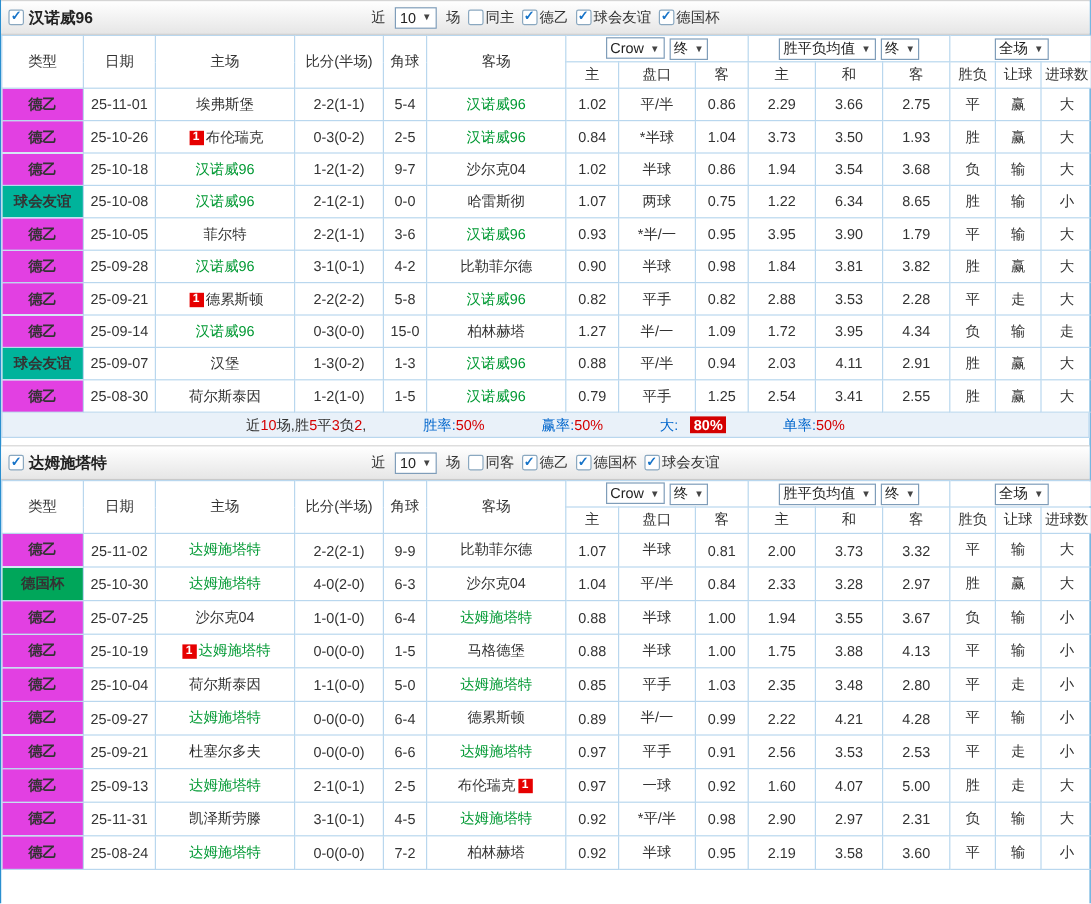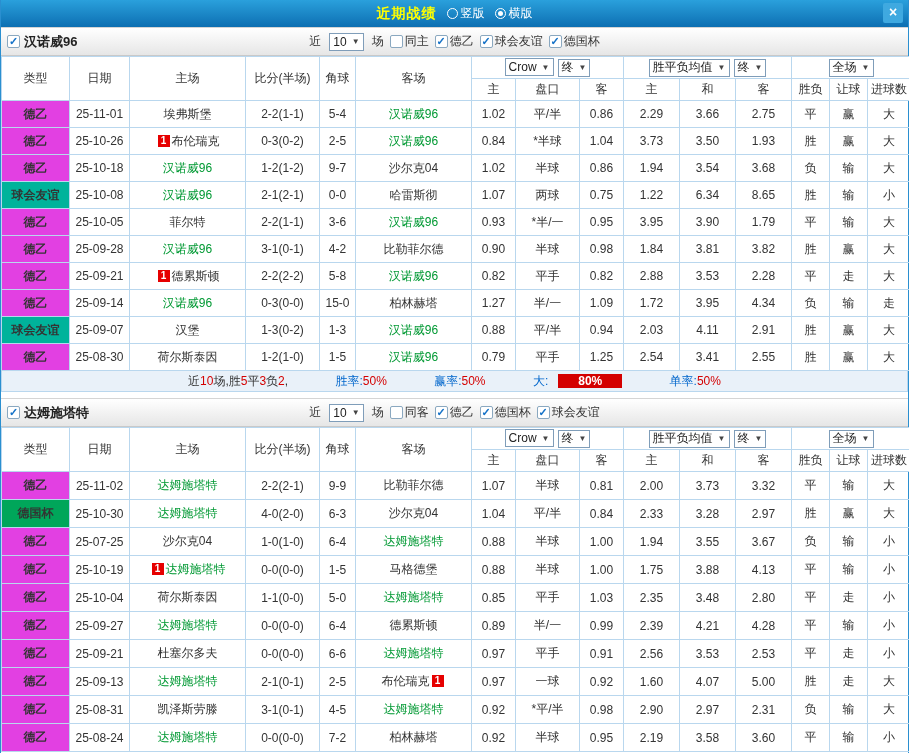--- a/index.html
+++ b/index.html
@@ -39,40 +39,26 @@
   .res-w{color:#d40000;}
   .res-d{color:#3366cc;}
   .res-l{color:#009933;}
   .badge1{display:inline-block;width:12px;height:12px;line-height:12px;background:#e60000;color:#fff;font-size:10px;font-weight:bold;margin:0 2px;vertical-align:1px;text-align:center;}
   
   .summary{height:20px;background:#e9f1f9;border:1px solid #b9d7ee;border-top:none;display:flex;align-items:center;justify-content:center;}
   .summary span{white-space:pre;}
   .sm-dark{color:#333;}
   .sm-red{color:#d40000;}
   .sm-blue{color:#0066cc;margin-left:44px;}
-  .sm-hl{background:#d40000;color:#fff;padding:0 20px;font-weight:bold;margin-left:10px;}
+  .sm-hl{background:#d40000;color:#fff;padding:0 3px;font-weight:bold;margin-left:10px;}
 </style>
 </head>
 <body>
 
 <div class="panel">
-  <div class="topbar">
-    <div class="topbar-center" style="display:flex;align-items:center;gap:10px;">
-      <span class="title">近期战绩</span>
-      <label class="radio">
-        <span class="rcircle" id="r-vert"></span>
-        <span>竖版</span>
-      </label>
-      <label class="radio">
-        <span class="rcircle sel" id="r-horz"></span>
-        <span>横版</span>
-      </label>
-    </div>
-    <div class="closebtn">×</div>
-  </div>
   <div id="sections">
       <div class="sec sec0">
         <div class="sec-header">
           <label class="sec-left">
             <span class="cb checked">✓</span>
             <span class="team-label">汉诺威96</span>
           </label>
           <div class="sec-center">
             <span class="lbl">近</span>
             <span class="selbox">
@@ -525,21 +511,21 @@
             <tr>
               <td class="type-cell" style="background: rgb(226, 64, 226);">德乙</td>
               <td class="date">25-09-27</td>
               <td><span class="focal">达姆施塔特</span></td>
               <td class="score">0-0(0-0)</td>
               <td class="corner">6-4</td>
               <td><span class="tname">德累斯顿</span></td>
               <td class="odds">0.89</td>
               <td class="hc">半/一</td>
               <td class="odds">0.99</td>
-              <td class="odds">2.39</td>
+              <td class="odds">2.22</td>
               <td class="odds">4.21</td>
               <td class="odds">4.28</td>
               <td class="res res-d">平</td>
               <td class="res res-l">输</td>
               <td class="res res-l">小</td>
             </tr>
             <tr>
               <td class="type-cell" style="background: rgb(226, 64, 226);">德乙</td>
               <td class="date">25-09-21</td>
               <td><span class="tname">杜塞尔多夫</span></td>
@@ -568,21 +554,21 @@
               <td class="odds">0.92</td>
               <td class="odds">1.60</td>
               <td class="odds">4.07</td>
               <td class="odds">5.00</td>
               <td class="res res-w">胜</td>
               <td class="res res-d">走</td>
               <td class="res res-w">大</td>
             </tr>
             <tr>
               <td class="type-cell" style="background: rgb(226, 64, 226);">德乙</td>
-              <td class="date">25-08-31</td>
+              <td class="date">25-11-31</td>
               <td><span class="tname">凯泽斯劳滕</span></td>
               <td class="score">3-1(0-1)</td>
               <td class="corner">4-5</td>
               <td><span class="focal">达姆施塔特</span></td>
               <td class="odds">0.92</td>
               <td class="hc hc-red">*平/半</td>
               <td class="odds">0.98</td>
               <td class="odds">2.90</td>
               <td class="odds">2.97</td>
               <td class="odds">2.31</td>

